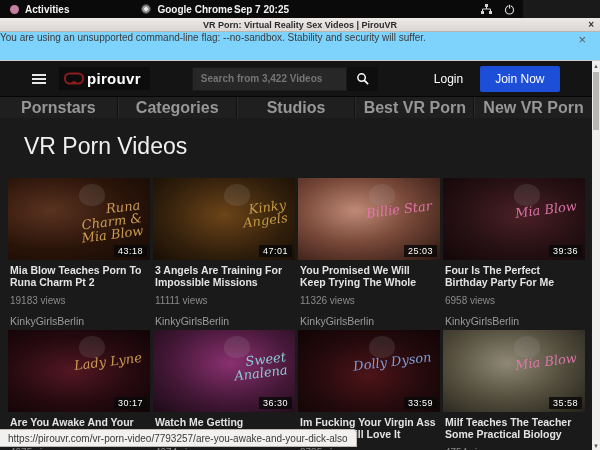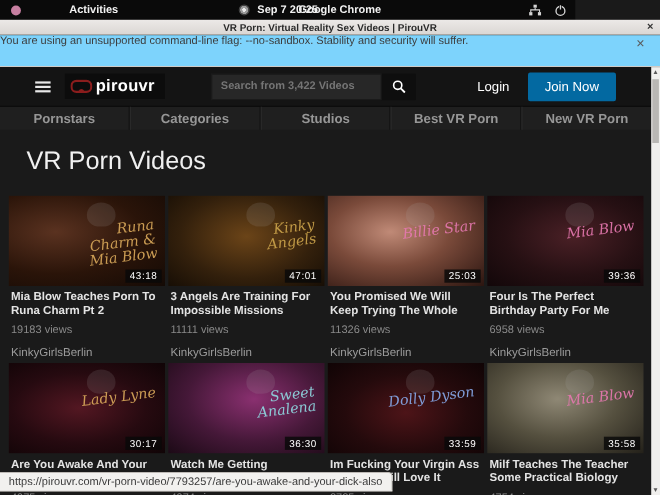--- a/index.html
+++ b/index.html
@@ -1,21 +1,21 @@
 <!DOCTYPE html>
 <html><head>
 <meta charset="utf-8">
 <style>
   * { box-sizing: border-box; margin: 0; padding: 0; }
   html,body { width:600px; height:450px; overflow:hidden; }
   body { font-family:"Liberation Sans", sans-serif; background:#1a1a1a; position:relative; }
 
   
   .topbar { position:absolute; top:0; left:0; width:523px; height:18px; background:#0a0a0a;
-            color:#f2f2f2; font-size:10px; font-weight:bold; display:flex; align-items:center;gap:38px; }
+            color:#f2f2f2; font-size:10px; font-weight:bold; display:flex; align-items:center; }
   .act-dot { width:9px; height:9px; border-radius:50%; background:#c77fa1; margin:0 6px 0 10px; flex:0 0 auto; }
   .chrome-dot { width:10px; height:10px; border-radius:50%; margin:0 6px 0 72px; flex:0 0 auto;
             background:radial-gradient(circle, #e8e8e8 0 28%, #9a9a9a 30% 62%, #6a6a6a 64% 100%); border:1px solid #444; }
   .clock { position:absolute; left:0; right:0; text-align:center; pointer-events:none; }
   .top-right { position:absolute; right:8px; top:0; height:18px; display:flex; align-items:center; gap:12px; }
 
   
   .titlebar { position:absolute; top:18px; left:0; width:600px; height:14px;
             background:linear-gradient(#ece9e7,#dbd7d4); border-bottom:1px solid #b8b4b0;
             display:flex; align-items:center; justify-content:center;
@@ -36,27 +36,27 @@
   .site-header { height:35px; background:#141414; display:flex; align-items:center; }
   .burger { margin-left:32px; width:14px; display:flex; flex-direction:column; gap:2px; }
   .burger span { display:block; height:2px; background:#e8e8e8; }
   .logo-chip { display:flex; align-items:center; gap:3px; background:#0c0c0c; padding:3px 9px 3px 5px; margin-left:13px; }
   .logo-text { color:#fff; font-weight:bold; font-size:15px; letter-spacing:.3px; }
   .search-wrap { display:flex; margin-left:42px; }
   .search-input { width:155px; height:24px; background:#272727; border:1px solid #1a1a1a; color:#9a9a9a;
             font-size:10px; padding:0 8px; font-family:"Liberation Sans",sans-serif; outline:none;font-weight:bold; }
   .search-btn { width:31px; height:24px; background:#0e0e0e; border:none; display:flex; align-items:center; justify-content:center; }
   .login { margin-left:56px; color:#fff; font-size:12px; }
-  .join-btn { margin-left:17px; background:#0369a1; color:#fff; border:none; font-size:12px;
+  .join-btn { margin-left:17px; background:#1d4ed8; color:#fff; border:none; font-size:12px;
             padding:6px 15px; border-radius:2px; font-family:"Liberation Sans",sans-serif; }
 
   
   .nav { height:22px; background:#1f1f1f; border-top:1px solid #050505; display:flex; }
   .nav-item { flex:1; display:flex; align-items:center; justify-content:center; color:#979797;
-            font-size:12px; font-weight:bold; border-right:1px solid #101010; border-left:1px solid #2b2b2b; }
+            font-size:16px; font-weight:bold; border-right:1px solid #101010; border-left:1px solid #2b2b2b; }
   .nav-item:first-child { border-left:none; } .nav-item:last-child { border-right:none; }
 
   
   .heading-row { display:flex; justify-content:space-between; align-items:baseline; padding:15px 22px 0 24px; height:60px;flex-direction:column; }
   .page-title { font-size:23px; font-weight:400; color:#f0f0f0; }
   .orderby { font-size:10.5px; color:#fff; font-weight:bold; white-space:nowrap; }
   .order-link { color:#fff; text-decoration:underline; }
 
   
   .grid { display:grid; grid-template-columns:repeat(4,142px); column-gap:3px; row-gap:2px; padding-left:8px; }

